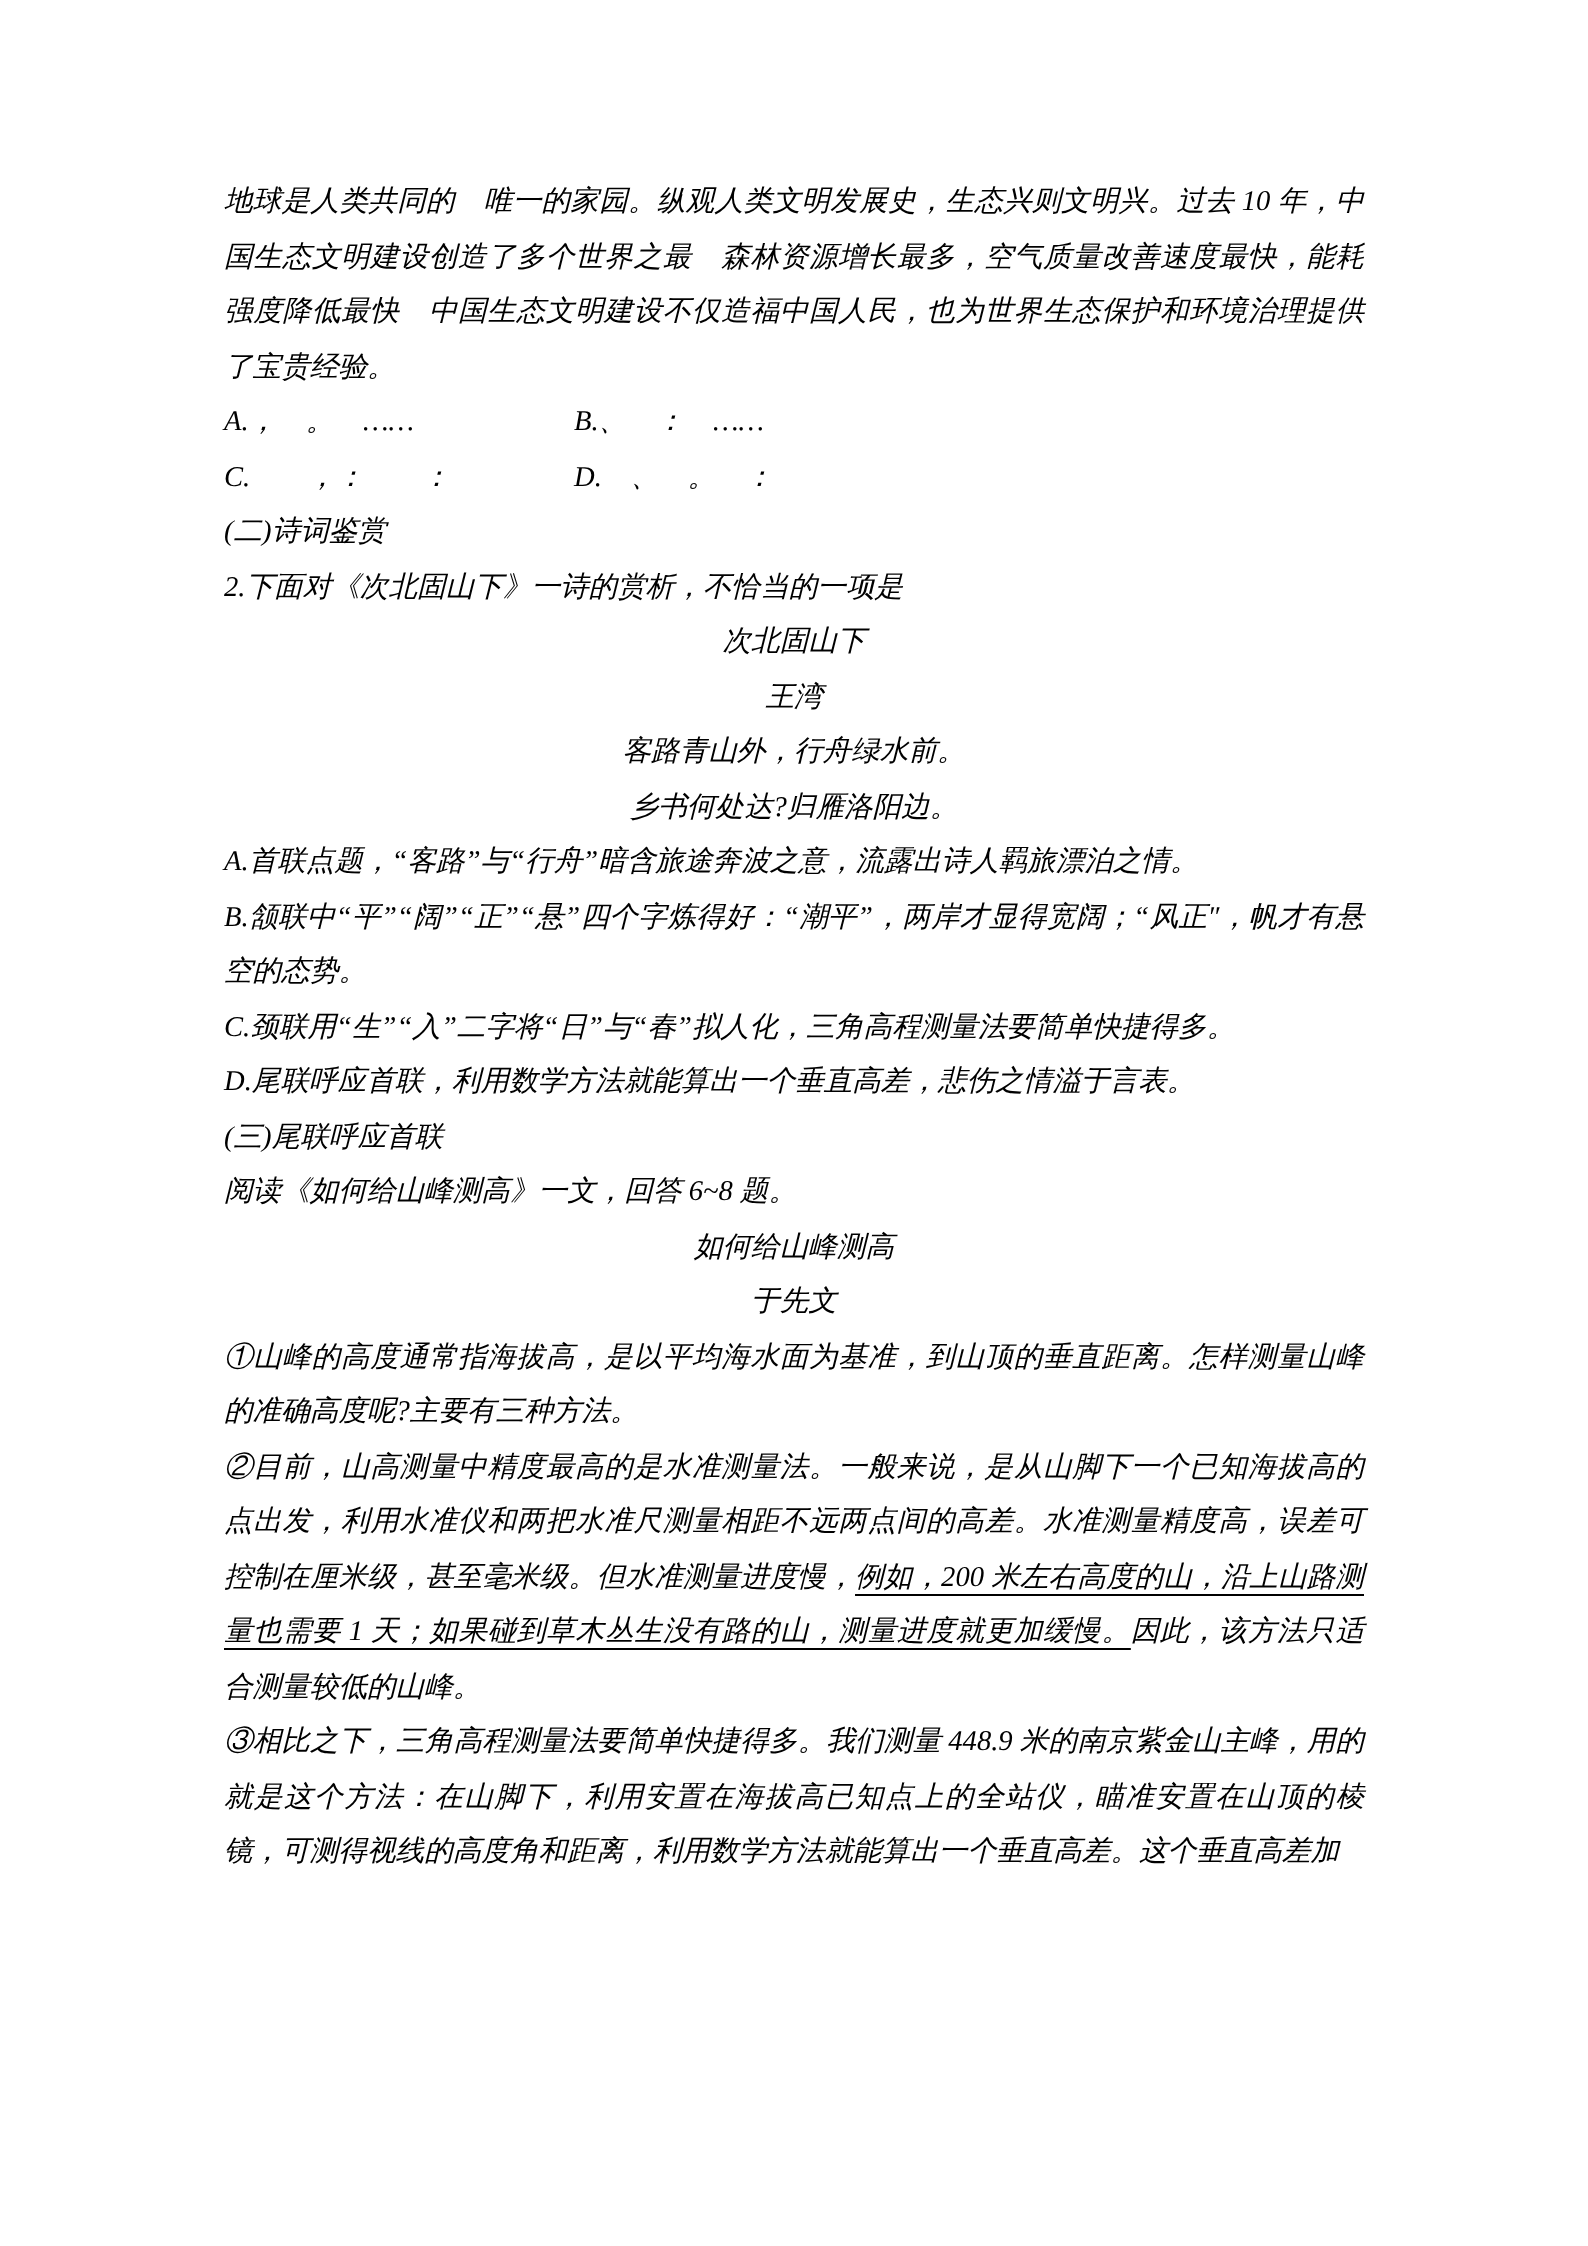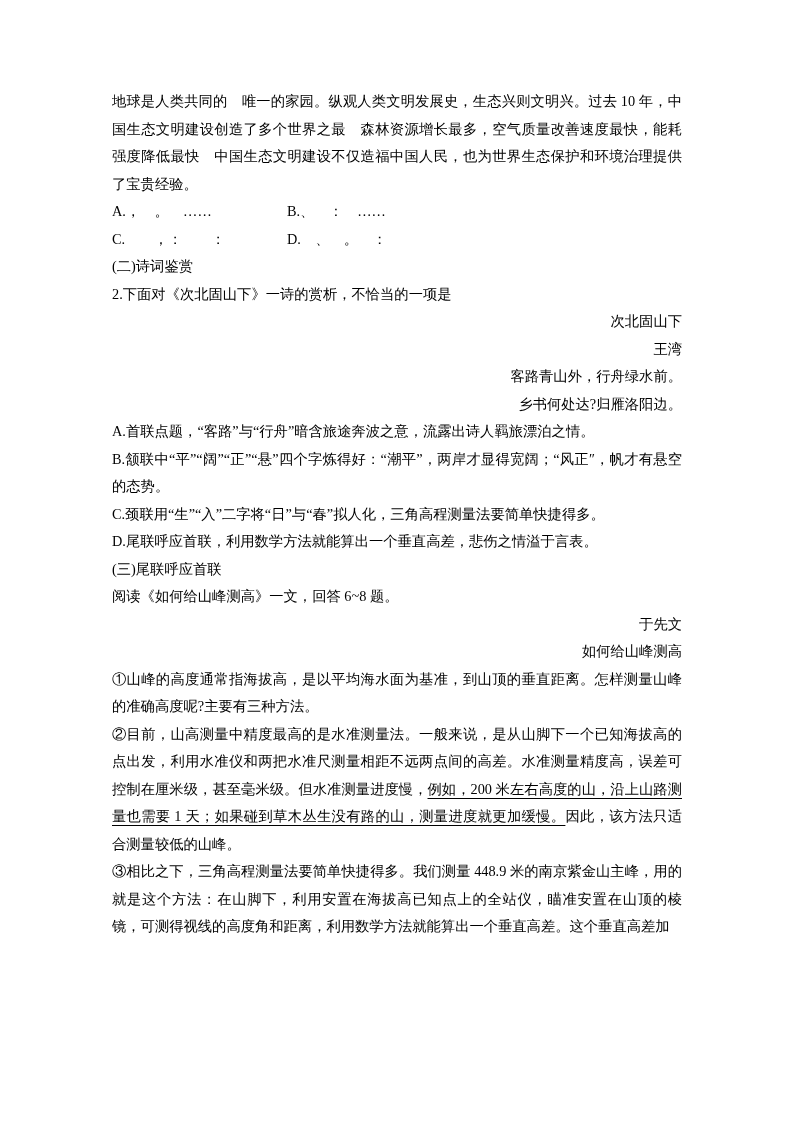--- a/index.html
+++ b/index.html
@@ -16,23 +16,24 @@
   }
   .content {
     position: absolute;
     left: 112px;
     top: 88px;
     width: 570px;
     color: #000000;
     font-family: "Liberation Serif", "DejaVu Serif", serif;
     font-size: 14.3px;
     line-height: 27.5px;
+    font-style: italic;
   }
   .para   { text-align: justify; }
-  .center { text-align: right; }
+  .center { text-align: center; }
   .pair   { display: flex; text-align: left; }
   .pair-left { flex: 0 0 175px; width: 175px; }
   .u {
     text-decoration: underline;
     text-underline-offset: 4px;
     text-decoration-thickness: 1px;
   }
 </style>
 </head>
 <body>
@@ -53,19 +54,19 @@
       <div class="center"><span>次北固山下</span></div>
       <div class="center"><span>王湾</span></div>
       <div class="center"><span>客路青山外，行舟绿水前。</span></div>
       <div class="center"><span>乡书何处达?归雁洛阳边。</span></div>
       <div class="para"><span>A.首联点题，“客路”与“行舟”暗含旅途奔波之意，流露出诗人羁旅漂泊之情。</span></div>
       <div class="para"><span>B.颔联中“平”“阔”“正”“悬”四个字炼得好：“潮平”，两岸才显得宽阔；“风正″，帆才有悬空的态势。</span></div>
       <div class="para"><span>C.颈联用“生”“入”二字将“日”与“春”拟人化，三角高程测量法要简单快捷得多。</span></div>
       <div class="para"><span>D.尾联呼应首联，利用数学方法就能算出一个垂直高差，悲伤之情溢于言表。</span></div>
       <div class="para"><span>(三)尾联呼应首联</span></div>
       <div class="para"><span>阅读《如何给山峰测高》一文，回答 6~8 题。</span></div>
+      <div class="center"><span>如何给山峰测高</span></div>
       <div class="center"><span>于先文</span></div>
-      <div class="center"><span>如何给山峰测高</span></div>
       <div class="para"><span>①山峰的高度通常指海拔高，是以平均海水面为基准，到山顶的垂直距离。怎样测量山峰的准确高度呢?主要有三种方法。</span></div>
       <div class="para"><span>②目前，山高测量中精度最高的是水准测量法。一般来说，是从山脚下一个已知海拔高的点出发，利用水准仪和两把水准尺测量相距不远两点间的高差。水准测量精度高，误差可控制在厘米级，甚至毫米级。但水准测量进度慢，</span><span class="u">例如，200 米左右高度的山，沿上山路测量也需要 1 天；如果碰到草木丛生没有路的山，测量进度就更加缓慢。</span><span>因此，该方法只适合测量较低的山峰。</span></div>
       <div class="para"><span>③相比之下，三角高程测量法要简单快捷得多。我们测量 448.9 米的南京紫金山主峰，用的就是这个方法：在山脚下，利用安置在海拔高已知点上的全站仪，瞄准安置在山顶的棱镜，可测得视线的高度角和距离，利用数学方法就能算出一个垂直高差。这个垂直高差加</span></div>
     </div>
 </div>
 
 </body></html>

